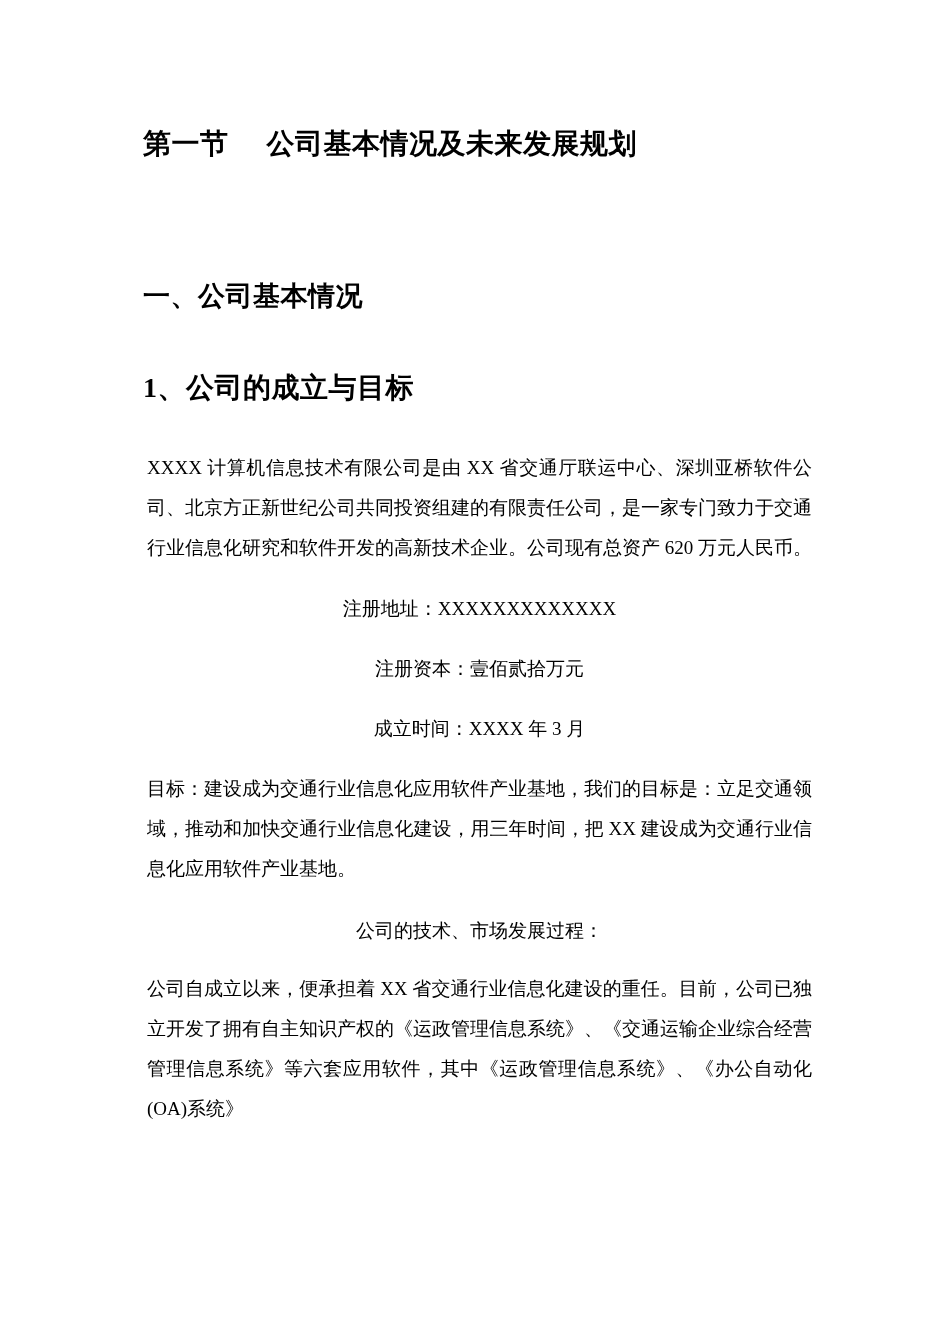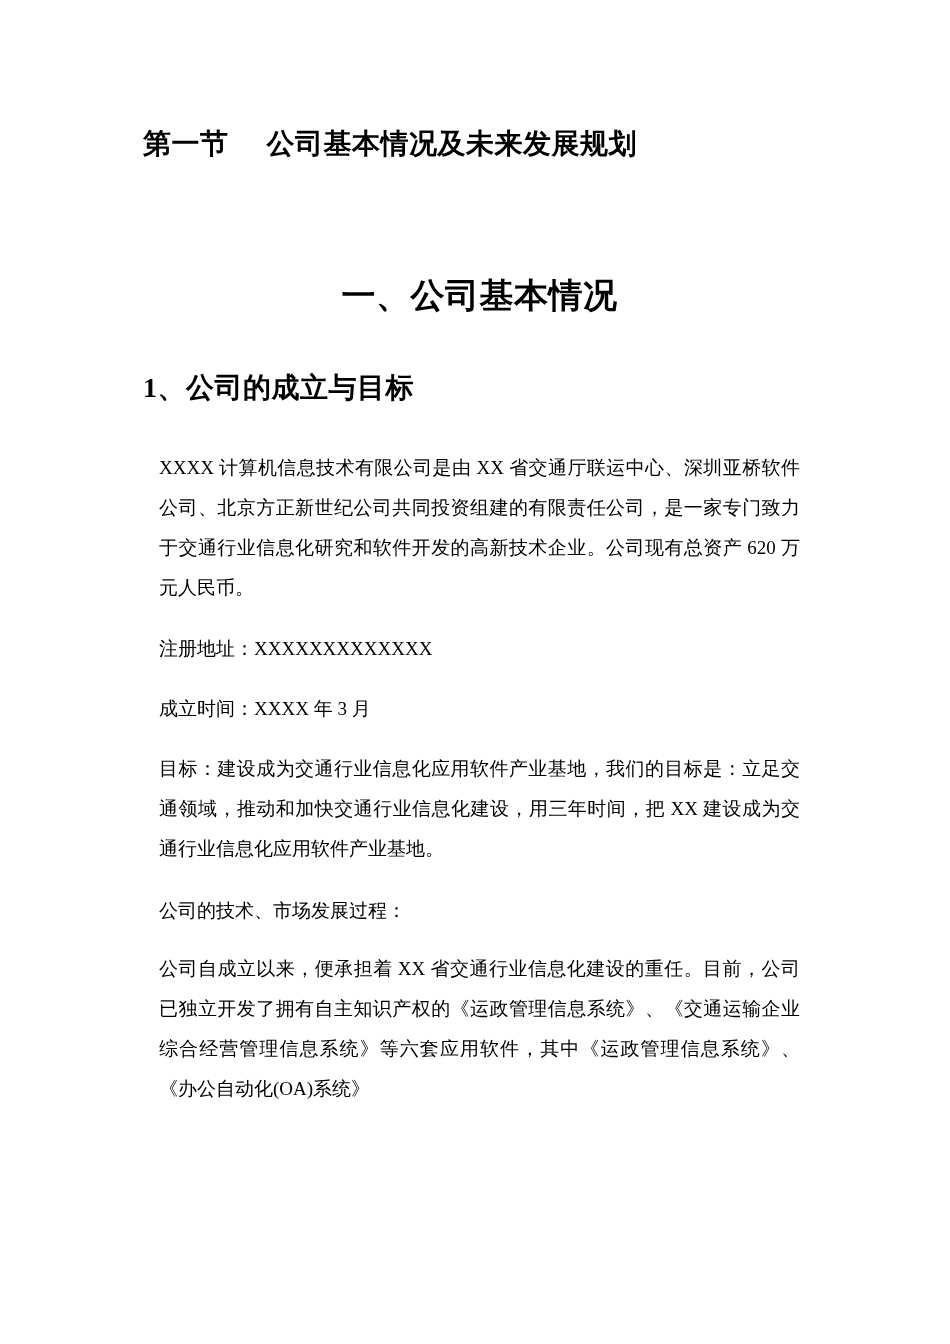--- a/index.html
+++ b/index.html
@@ -29,42 +29,41 @@
     line-height: 36px;
     font-weight: bold;
     letter-spacing: 0.5px;
     white-space: nowrap;
   }
   .doc-title .title-text {
     margin-left: 38px;
   }
   .heading-1 {
     margin: 118px 0 0 0;
-    font-size: 34px;
+    font-size: 27px;
     line-height: 32px;
     font-weight: bold;
     letter-spacing: 0.5px;
-    text-align: center;
   }
   .heading-2 {
     margin: 62px 0 0 0;
     font-size: 28px;
     line-height: 28px;
     font-weight: bold;
     letter-spacing: 0.5px;
   }
   p {
-    margin: 16px;
+    margin: 4px;
     font-size: 19px;
     line-height: 40px;
     text-align: justify;
     font-family: Liberation Serif, serif;
   }
   p.single {
-    text-align: left;
+    text-align: center;
     white-space: nowrap;
   }
   .para-intro        { margin-top: 46px; }
   .line-reg-address  { margin-top: 21px; }
   .line-reg-capital  { margin-top: 20px; }
   .line-legal-rep    { margin-top: 20px; }
   .line-founded      { margin-top: 20px; }
   .line-philosophy   { margin-top: 20px; }
   .para-goal         { margin-top: 20px; }
   .line-dev-intro    { margin-top: 22px; }
@@ -78,20 +77,21 @@
   <h1 class="doc-title"><span>第一节</span><span class="title-text">公司基本情况及未来发展规划</span></h1>
 
   <h2 class="heading-1">一、公司基本情况</h2>
 
   <h3 class="heading-2">1、公司的成立与目标</h3>
 
   <p class="para-intro">XXXX 计算机信息技术有限公司是由 XX 省交通厅联运中心、深圳亚桥软件公司、北京方正新世纪公司共同投资组建的有限责任公司，是一家专门致力于交通行业信息化研究和软件开发的高新技术企业。公司现有总资产 620 万元人民币。</p>
 
   <p class="single line-reg-address">注册地址：XXXXXXXXXXXXX</p>
 
+  <p class="single line-reg-capital">注册资本：壹佰贰拾万元</p>
 
 
   <p class="single line-founded">成立时间：XXXX 年 3 月</p>
 
 
   <p class="para-goal">目标：建设成为交通行业信息化应用软件产业基地，我们的目标是：立足交通领域，推动和加快交通行业信息化建设，用三年时间，把 XX 建设成为交通行业信息化应用软件产业基地。</p>
 
   <p class="single line-dev-intro">公司的技术、市场发展过程：</p>
 
   <p class="para-dev-detail">公司自成立以来，便承担着 XX 省交通行业信息化建设的重任。目前，公司已独立开发了拥有自主知识产权的《运政管理信息系统》、《交通运输企业综合经营管理信息系统》等六套应用软件，其中《运政管理信息系统》、《办公自动化(OA)系统》</p>

